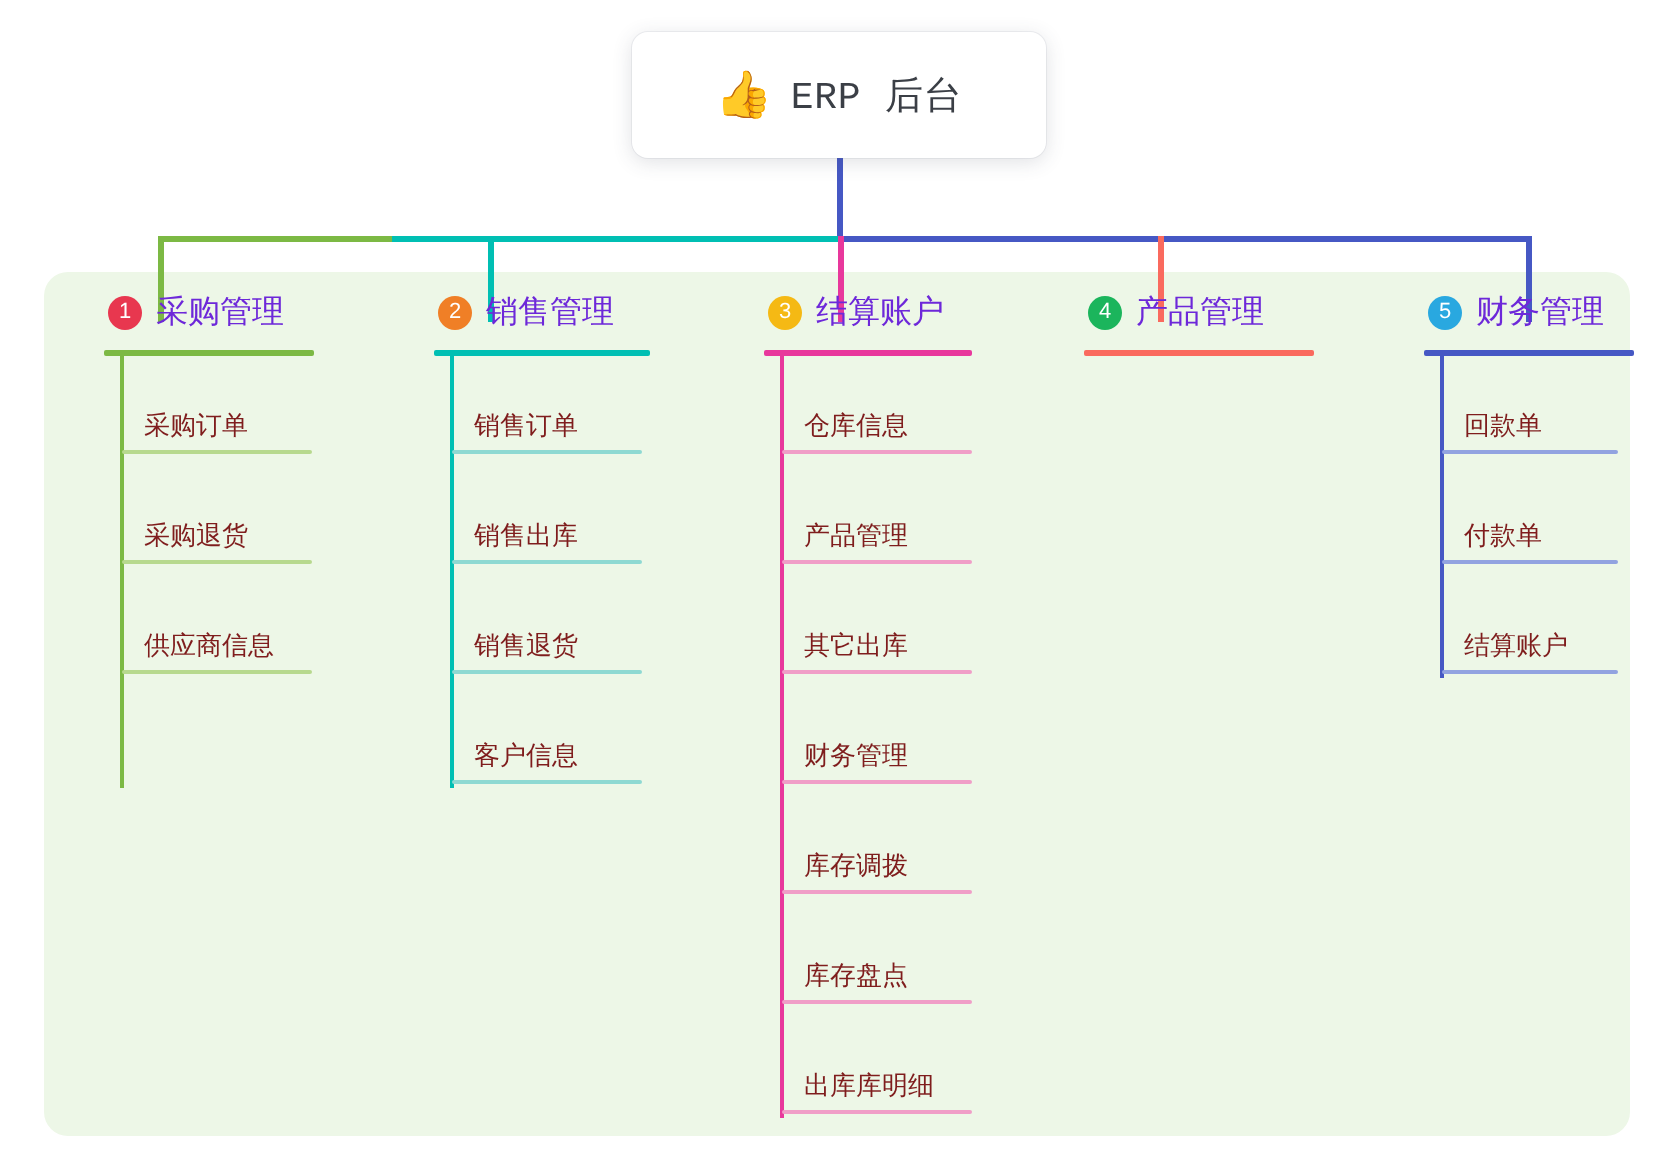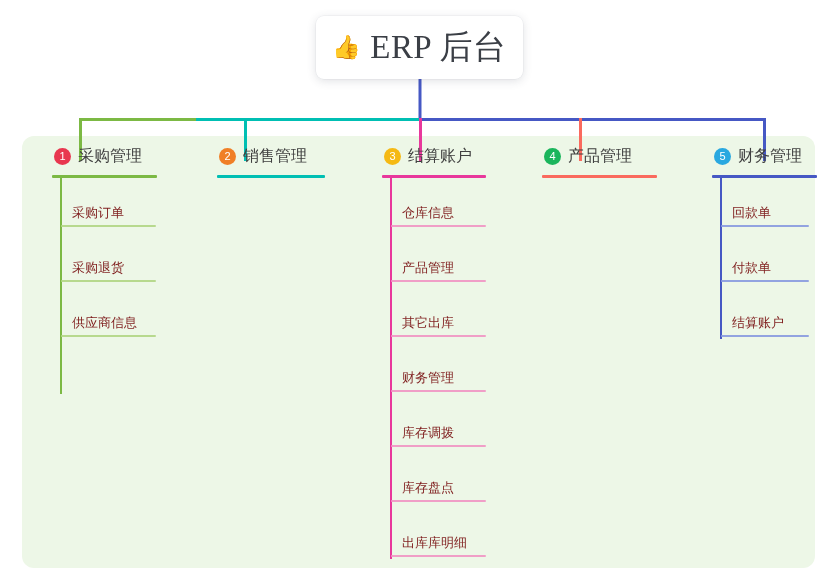--- a/index.html
+++ b/index.html
@@ -15,22 +15,22 @@
   #root-card{
     position:absolute;left:316px;top:16px;width:207px;height:63px;
     background:#ffffff;border-radius:8px;
     box-shadow:0 2px 10px rgba(60,70,90,.16),0 0 0 .5px rgba(120,130,150,.10);
     display:flex;align-items:center;justify-content:center;
     z-index:6;
   }
   #root-inner{display:flex;align-items:center;gap:9px;}
   #root-emoji{font-size:23px;line-height:1;display:inline-block;}
   #root-title{
-    font-size:33px;color:#3b3f46;letter-spacing:.4px;
-    font-family:Liberation Serif, serif;
+    font-size:19px;color:#3b3f46;letter-spacing:.4px;
+    font-family:Liberation Mono, monospace;
     white-space:nowrap;
   }
 
   
   #panel{
     position:absolute;left:22px;top:136px;width:793px;height:432px;
     background:#edf7e7;border-radius:12px;z-index:1;
   }
 
   
@@ -39,21 +39,21 @@
   
   .col{position:absolute;top:144px;z-index:5;}
   .col-head{display:flex;align-items:center;gap:7px;height:24px;padding-left:14px;}
   .badge{
     width:17px;height:17px;border-radius:50%;
     color:#ffffff;font-size:11px;line-height:17px;text-align:center;
     font-family:"Liberation Sans","DejaVu Sans",sans-serif;
     flex:0 0 auto;font-weight:normal;
   }
   .head-label{
-    font-size:16px;color:#404040;white-space:nowrap;
+    font-size:16px;color:#6d28d9;white-space:nowrap;
     font-family:"Liberation Sans","DejaVu Sans",sans-serif;
   }
   .head-rule{height:3px;margin-top:7px;border-radius:1px;}
 
   .leaves{position:relative;margin-top:0;}
   .leaf{position:relative;height:55px;}
   .leaf-text{
     position:absolute;left:32px;bottom:11px;
     font-size:13px;color:#7f1d1d;white-space:nowrap;
     font-family:"Liberation Sans","DejaVu Sans",sans-serif;
@@ -112,20 +112,39 @@
             <div class="leaf-rule" style="background: rgb(183, 217, 142); width: 95px;"></div>
           </div>
         </div>
       </div>
       <div class="col" style="left: 205px; width: 150px;">
         <div class="col-head">
           <span class="badge" style="background: rgb(240, 127, 38);">2</span>
           <span class="head-label">销售管理</span>
         </div>
         <div class="head-rule" style="background: rgb(0, 191, 179); width: 108px; margin-left: 12px;"></div>
+        <div class="leaves">
+          <div class="spine" style="background: rgb(0, 191, 179); height: 216px;"></div>
+          <div class="leaf">
+            <span class="leaf-text">销售订单</span>
+            <div class="leaf-rule" style="background: rgb(142, 217, 210); width: 95px;"></div>
+          </div>
+          <div class="leaf">
+            <span class="leaf-text">销售出库</span>
+            <div class="leaf-rule" style="background: rgb(142, 217, 210); width: 95px;"></div>
+          </div>
+          <div class="leaf">
+            <span class="leaf-text">销售退货</span>
+            <div class="leaf-rule" style="background: rgb(142, 217, 210); width: 95px;"></div>
+          </div>
+          <div class="leaf">
+            <span class="leaf-text">客户信息</span>
+            <div class="leaf-rule" style="background: rgb(142, 217, 210); width: 95px;"></div>
+          </div>
+        </div>
       </div>
       <div class="col" style="left: 370px; width: 150px;">
         <div class="col-head">
           <span class="badge" style="background: rgb(245, 185, 20);">3</span>
           <span class="head-label">结算账户</span>
         </div>
         <div class="head-rule" style="background: rgb(232, 56, 156); width: 104px; margin-left: 12px;"></div>
         <div class="leaves">
           <div class="spine" style="background: rgb(232, 56, 156); height: 381px;"></div>
           <div class="leaf">

